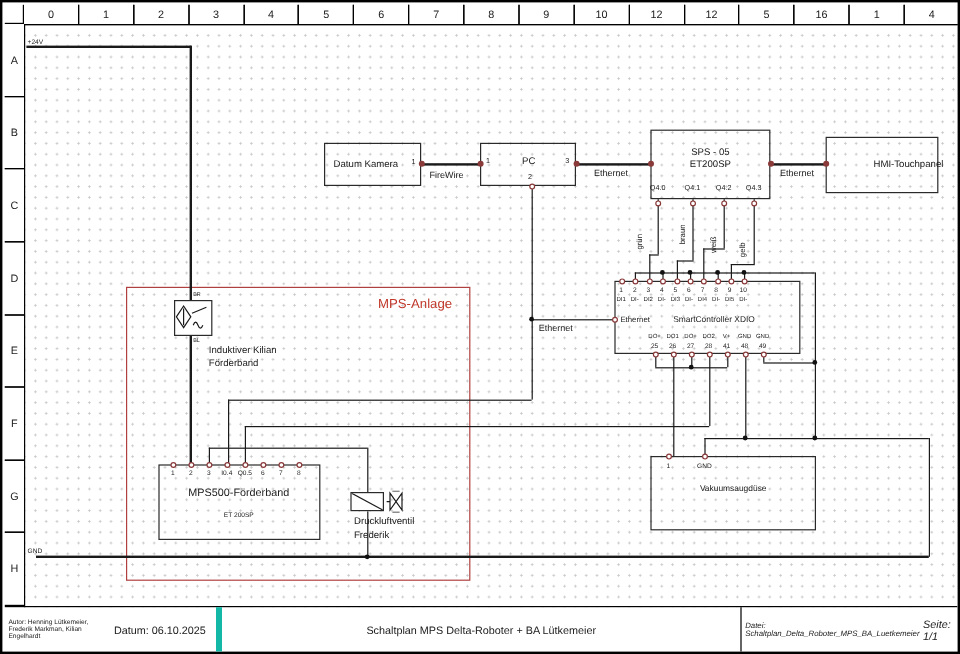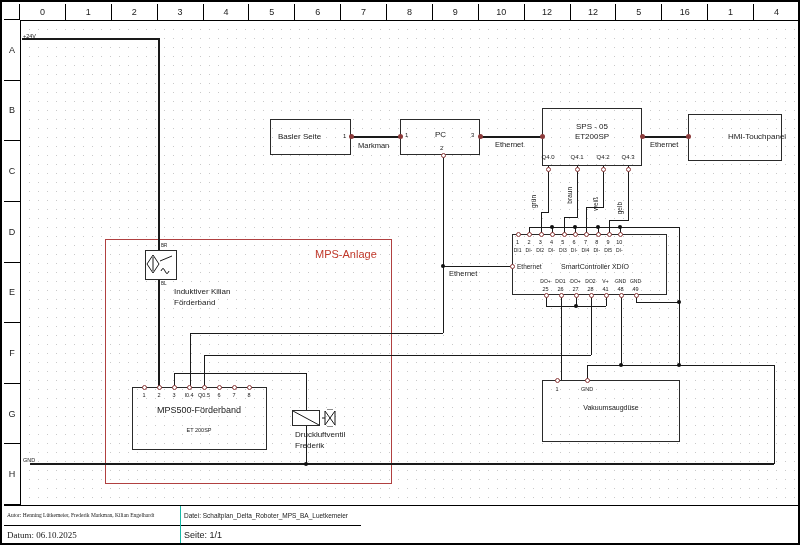--- a/index.html
+++ b/index.html
@@ -27,25 +27,25 @@
   .thickv{width:2px;}
   .pin{position:absolute;width:5px;height:5px;border:1px solid #8b3a3a;border-radius:50%;background:#fff;
        box-sizing:border-box;margin:-2.5px 0 0 -2.5px;}
   .mdot{position:absolute;width:5px;height:5px;border-radius:50%;background:#8b3a3a;margin:-2.5px 0 0 -2.5px;}
   .jdot{position:absolute;width:4px;height:4px;border-radius:50%;background:#111;margin:-2px 0 0 -2px;}
   .flexrow{position:absolute;display:flex;}
   .flexrow span{flex:1;text-align:center;}
   #redbox{position:absolute;border:1px solid #b04040;}
   
   #tblock{position:absolute;left:2px;top:503px;width:794px;height:38px;border-top:1px solid #000;display:flex;}
-  #tb-left{width:176px;border-right:1px solid #14b8a6;display:flex;flex-direction:column;font-family:Liberation Serif, serif;}
+  #tb-left{width:176px;border-right:5px solid #14b8a6;display:flex;flex-direction:row;}
   #tb-autor{flex:1;border-bottom:1px solid #000;font-size:5.5px;display:flex;align-items:center;padding-left:3px;}
   #tb-datum{flex:1;font-size:9px;display:flex;align-items:center;padding-left:3px;}
   #tb-center{flex:1;border-right:1px solid #000;display:flex;align-items:center;justify-content:center;font-size:9px;}
-  #tb-right{width:180px;display:flex;flex-direction:column;}
+  #tb-right{width:180px;display:flex;flex-direction:row;font-style:italic;}
   #tb-datei{flex:1;border-bottom:1px solid #000;font-size:6.5px;display:flex;align-items:center;padding-left:3px;}
   #tb-seite{flex:1;font-size:9px;display:flex;align-items:center;padding-left:3px;}
 </style>
 </head>
 <body>
 
 <div id="sheet">
 
   <div id="colhead">
     <div class="c">0</div>
@@ -133,24 +133,24 @@
   <div class="wv" style="left:619px;top:293px;height:70px;"></div>
   <div class="wv" style="left:634px;top:293px;height:7px;"></div>
   <div class="wv" style="left:677px;top:225px;height:138px;"></div>
   <div class="wv" style="left:585px;top:363px;height:15px;"></div>
   <div class="wv" style="left:772px;top:363px;height:99px;"></div>
 
   <div class="lbl tiny" style="left:21px;top:31px;">+24V</div>
   <div class="lbl tiny" style="left:21px;top:455px;">GND</div>
 
   <div class="box" style="left:268px;top:117px;width:81px;height:36px;"></div>
-  <div class="lbl" style="left:276px;top:130px;">Basler Seite</div>
+  <div class="lbl" style="left:276px;top:130px;">Datum Kamera</div>
   <div class="lbl sm" style="left:341px;top:131px;">1</div>
   <div class="mdot" style="left:349px;top:134.5px;"></div>
-  <div class="lbl" style="left:356px;top:140px;font-size:7.5px;">Markman</div>
+  <div class="lbl" style="left:356px;top:140px;font-size:7.5px;">FireWire</div>
 
   <div class="box" style="left:398px;top:117px;width:80px;height:36px;"></div>
   <div class="lbl" style="left:433px;top:128px;">PC</div>
   <div class="lbl sm" style="left:403px;top:130px;">1</div>
   <div class="lbl sm" style="left:469px;top:130px;">3</div>
   <div class="lbl sm" style="left:438px;top:143px;">2</div>
   <div class="mdot" style="left:398px;top:134.5px;"></div>
   <div class="mdot" style="left:478px;top:134.5px;"></div>
   <div class="pin" style="left:441px;top:153px;"></div>
   <div class="lbl" style="left:493px;top:139px;font-size:7.5px;">Ethernet</div>
@@ -312,19 +312,20 @@
   <div class="pin" style="left:585px;top:378px;"></div>
   <div class="lbl tiny ctr" style="left:555px;top:384px;">1</div>
   <div class="lbl tiny ctr" style="left:585px;top:384px;">GND</div>
   <div class="lbl ctr" style="left:609px;top:402px;font-size:7px;">Vakuumsaugdüse</div>
 
   <div id="tblock">
     <div id="tb-left">
       <div id="tb-autor">Autor: Henning Lütkemeier, Frederik Markman, Kilian Engelhardt</div>
       <div id="tb-datum">Datum: 06.10.2025</div>
     </div>
+    <div id="tb-center">Schaltplan MPS Delta-Roboter + BA Lütkemeier</div>
     <div id="tb-right">
       <div id="tb-datei">Datei: Schaltplan_Delta_Roboter_MPS_BA_Luetkemeier</div>
       <div id="tb-seite">Seite: 1/1</div>
     </div>
   </div>
 
 </div>
 
 </body></html>

